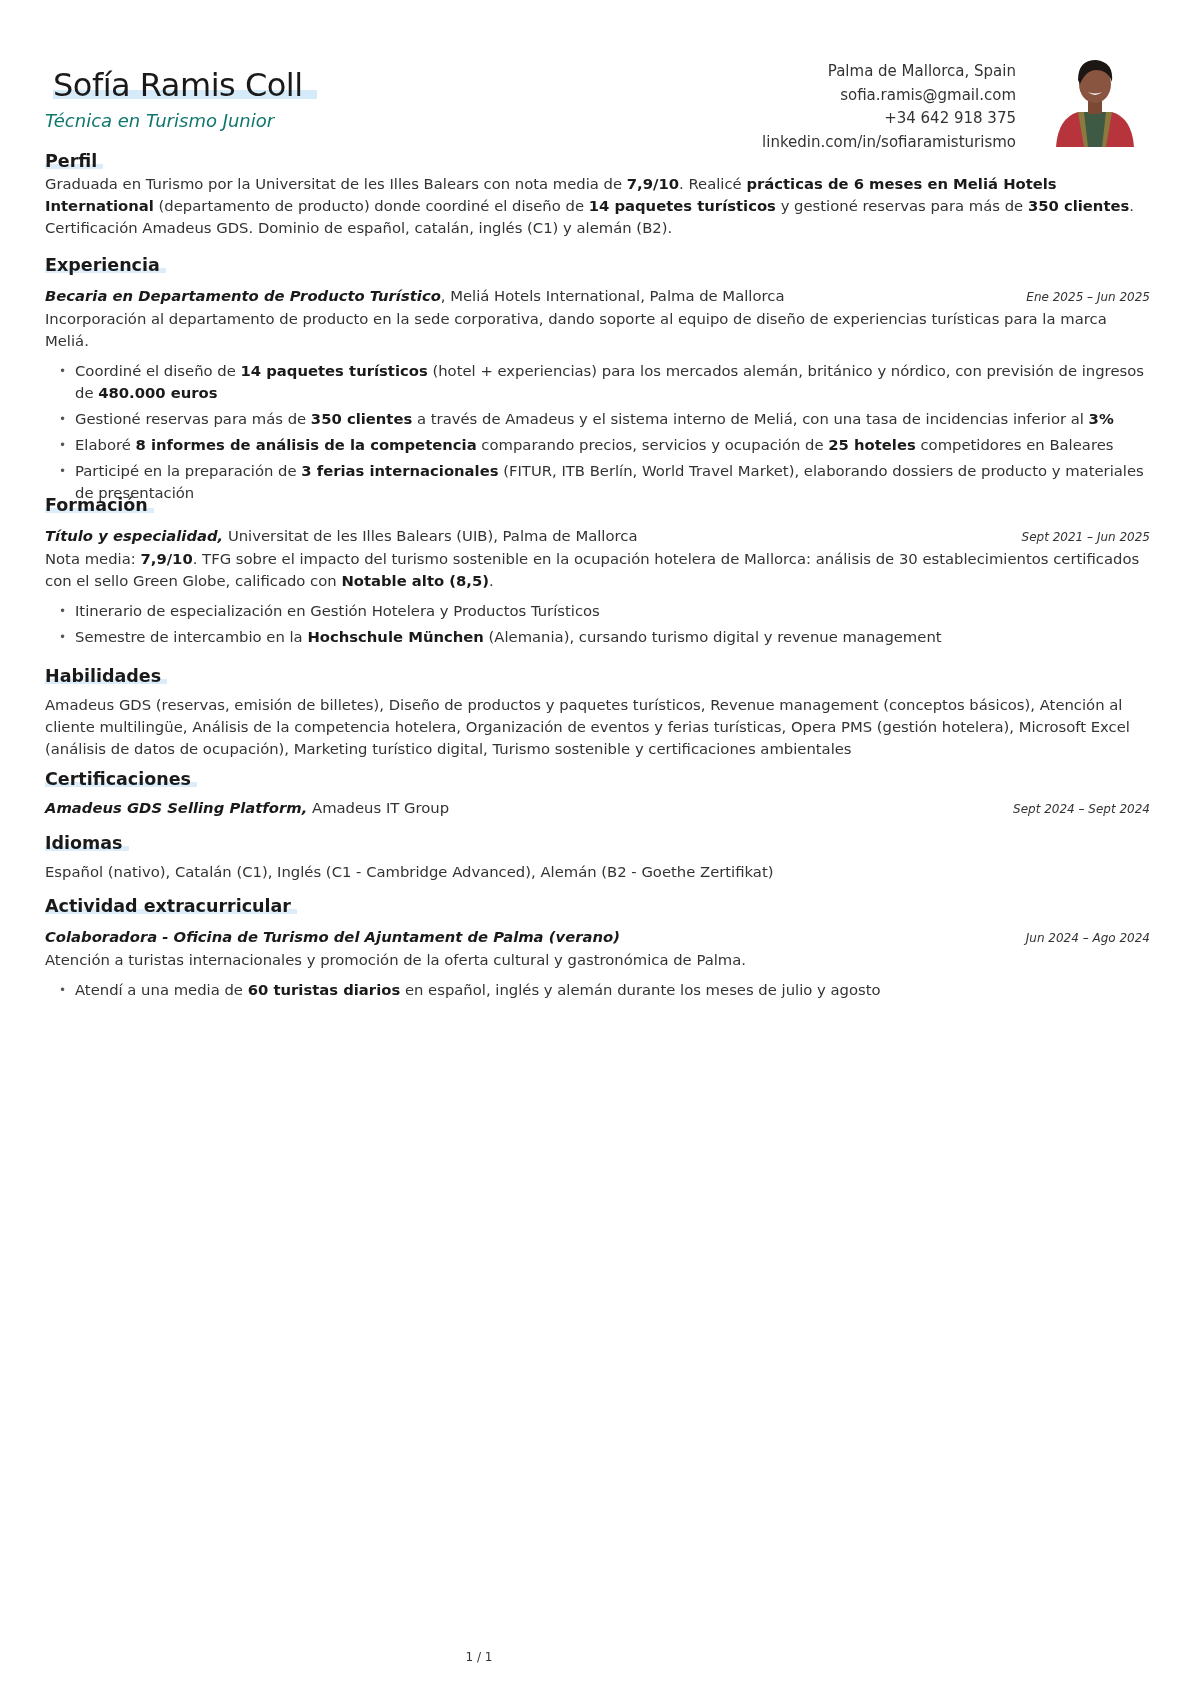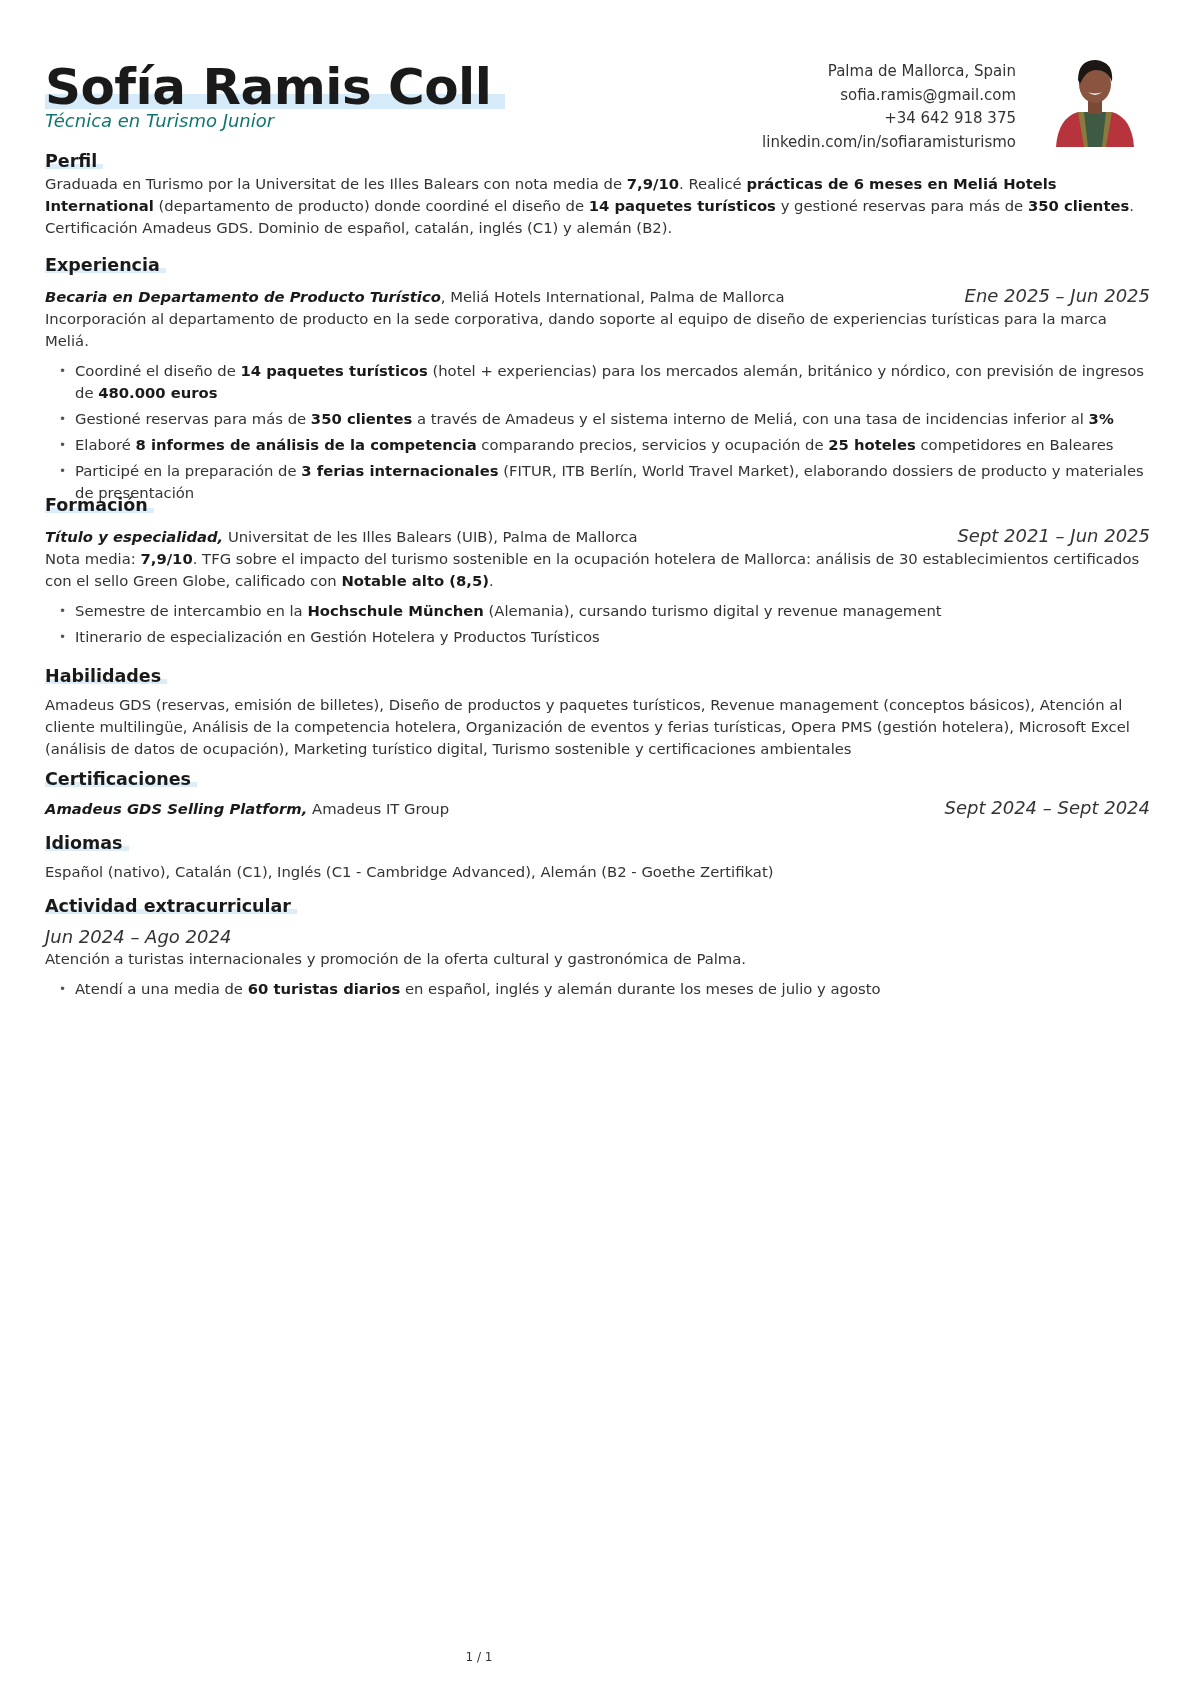--- a/index.html
+++ b/index.html
@@ -1,28 +1,28 @@
 <!DOCTYPE html>
 <html><head>
 <meta charset="utf-8">
 <style>
   html, body { margin: 0; padding: 0; background: #ffffff; }
   body { width: 1190px; height: 1683px; position: relative; font-family: "DejaVu Sans", sans-serif; color: #222; }
-  .name { position: absolute; left: 45px; top: 58px; font-size: 50px; font-weight: bold; color: #1a1a1a; letter-spacing: -0.5px; margin: 0; }
+  .name { position: absolute; left: 45px; top: 58px; font-size: 32px; font-weight: normal; color: #1a1a1a; letter-spacing: -0.5px; margin: 8px; }
   .name .hl { background: linear-gradient(to bottom, transparent 62%, #d6ebf9 62%, #d6ebf9 88%, transparent 88%); padding-right: 14px; }
   .subtitle { position: absolute; left: 45px; top: 110px; font-size: 18px; font-style: italic; color: #0f766e; }
   .contact { position: absolute; right: 174px; top: 60px; text-align: right; font-size: 15px; line-height: 23.5px; color: #333; }
   .contact div { white-space: nowrap; }
   .photo { position: absolute; left: 1048px; top: 50px; width: 94px; height: 97px; }
   .section-title { font-size: 17.5px; font-weight: bold; color: #1a1a1a; margin: 0; display: inline-block; }
   .section-title span { background: linear-gradient(to bottom, transparent 65%, #dcedf9 65%, #dcedf9 90%, transparent 90%); padding-right: 6px; }
   .sec { position: absolute; left: 45px; width: 1105px; font-size: 14.8px; line-height: 22px; color: #333; }
   .row { display: flex; justify-content: space-between; align-items: baseline; }
   .row .left b i, .row .left .role { font-weight: bold; font-style: italic; color: #1a1a1a; }
-  .date { font-style: italic; font-size: 18px; color: #333; white-space: nowrap; }
+  .date { font-style: italic; font-size: 12px; color: #333; white-space: nowrap; }
   b { color: #1a1a1a; }
   ul { margin: 8px 0 0 0; padding-left: 30px; }
   ul li { list-style: none; position: relative; margin-bottom: 4px; }
   ul li::before { content: "•"; position: absolute; left: -16px; color: #555; font-size: 12px; }
   .pager { position: absolute; top: 1650px; left: 0; width: 958px; text-align: center; font-size: 12px; color: #333; }
 </style>
 </head>
 <body>
 
 <h1 class="name"><span class="hl">Sofía Ramis Coll</span></h1>
@@ -73,22 +73,22 @@
 
 <div class="sec" style="top:494px;">
   <h2 class="section-title"><span>Formación</span></h2>
   <div style="margin-top:8px;">
     <div class="row">
       <div class="left"><span class="role">Título y especialidad,</span><span> Universitat de les Illes Balears (UIB), Palma de Mallorca</span></div>
       <div class="date">Sept 2021 – Jun 2025</div>
     </div>
     <div id="edu-summary"><span>Nota media: </span><b>7,9/10</b><span>. TFG sobre el impacto del turismo sostenible en la ocupación hotelera de Mallorca: análisis de 30 establecimientos certificados con el sello Green Globe, calificado con </span><b>Notable alto (8,5)</b><span>.</span></div>
     <ul id="edu-bullets">
+        <li><span>Itinerario de especialización en Gestión Hotelera y Productos Turísticos</span></li>
         <li><span>Semestre de intercambio en la </span><b>Hochschule München</b><span> (Alemania), cursando turismo digital y revenue management</span></li>
-        <li><span>Itinerario de especialización en Gestión Hotelera y Productos Turísticos</span></li>
       </ul>
   </div>
 </div>
 
 <div class="sec" style="top:665px;">
   <h2 class="section-title"><span>Habilidades</span></h2>
   <div style="margin-top:6px;">Amadeus GDS (reservas, emisión de billetes), Diseño de productos y paquetes turísticos, Revenue management (conceptos básicos), Atención al cliente multilingüe, Análisis de la competencia hotelera, Organización de eventos y ferias turísticas, Opera PMS (gestión hotelera), Microsoft Excel (análisis de datos de ocupación), Marketing turístico digital, Turismo sostenible y certificaciones ambientales</div>
 </div>
 
 <div class="sec" style="top:768px;">
@@ -101,20 +101,21 @@
 
 <div class="sec" style="top:832px;">
   <h2 class="section-title"><span>Idiomas</span></h2>
   <div style="margin-top:6px;">Español (nativo), Catalán (C1), Inglés (C1 - Cambridge Advanced), Alemán (B2 - Goethe Zertifikat)</div>
 </div>
 
 <div class="sec" style="top:895px;">
   <h2 class="section-title"><span>Actividad extracurricular</span></h2>
   <div style="margin-top:8px;">
     <div class="row">
+      <div class="left"><span class="role">Colaboradora - Oficina de Turismo del Ajuntament de Palma (verano)</span></div>
       <div class="date">Jun 2024 – Ago 2024</div>
     </div>
     <div>Atención a turistas internacionales y promoción de la oferta cultural y gastronómica de Palma.</div>
     <ul id="extra-bullets">
         <li><span>Atendí a una media de </span><b>60 turistas diarios</b><span> en español, inglés y alemán durante los meses de julio y agosto</span></li>
       </ul>
   </div>
 </div>
 
 <div class="pager">1 / 1</div>

